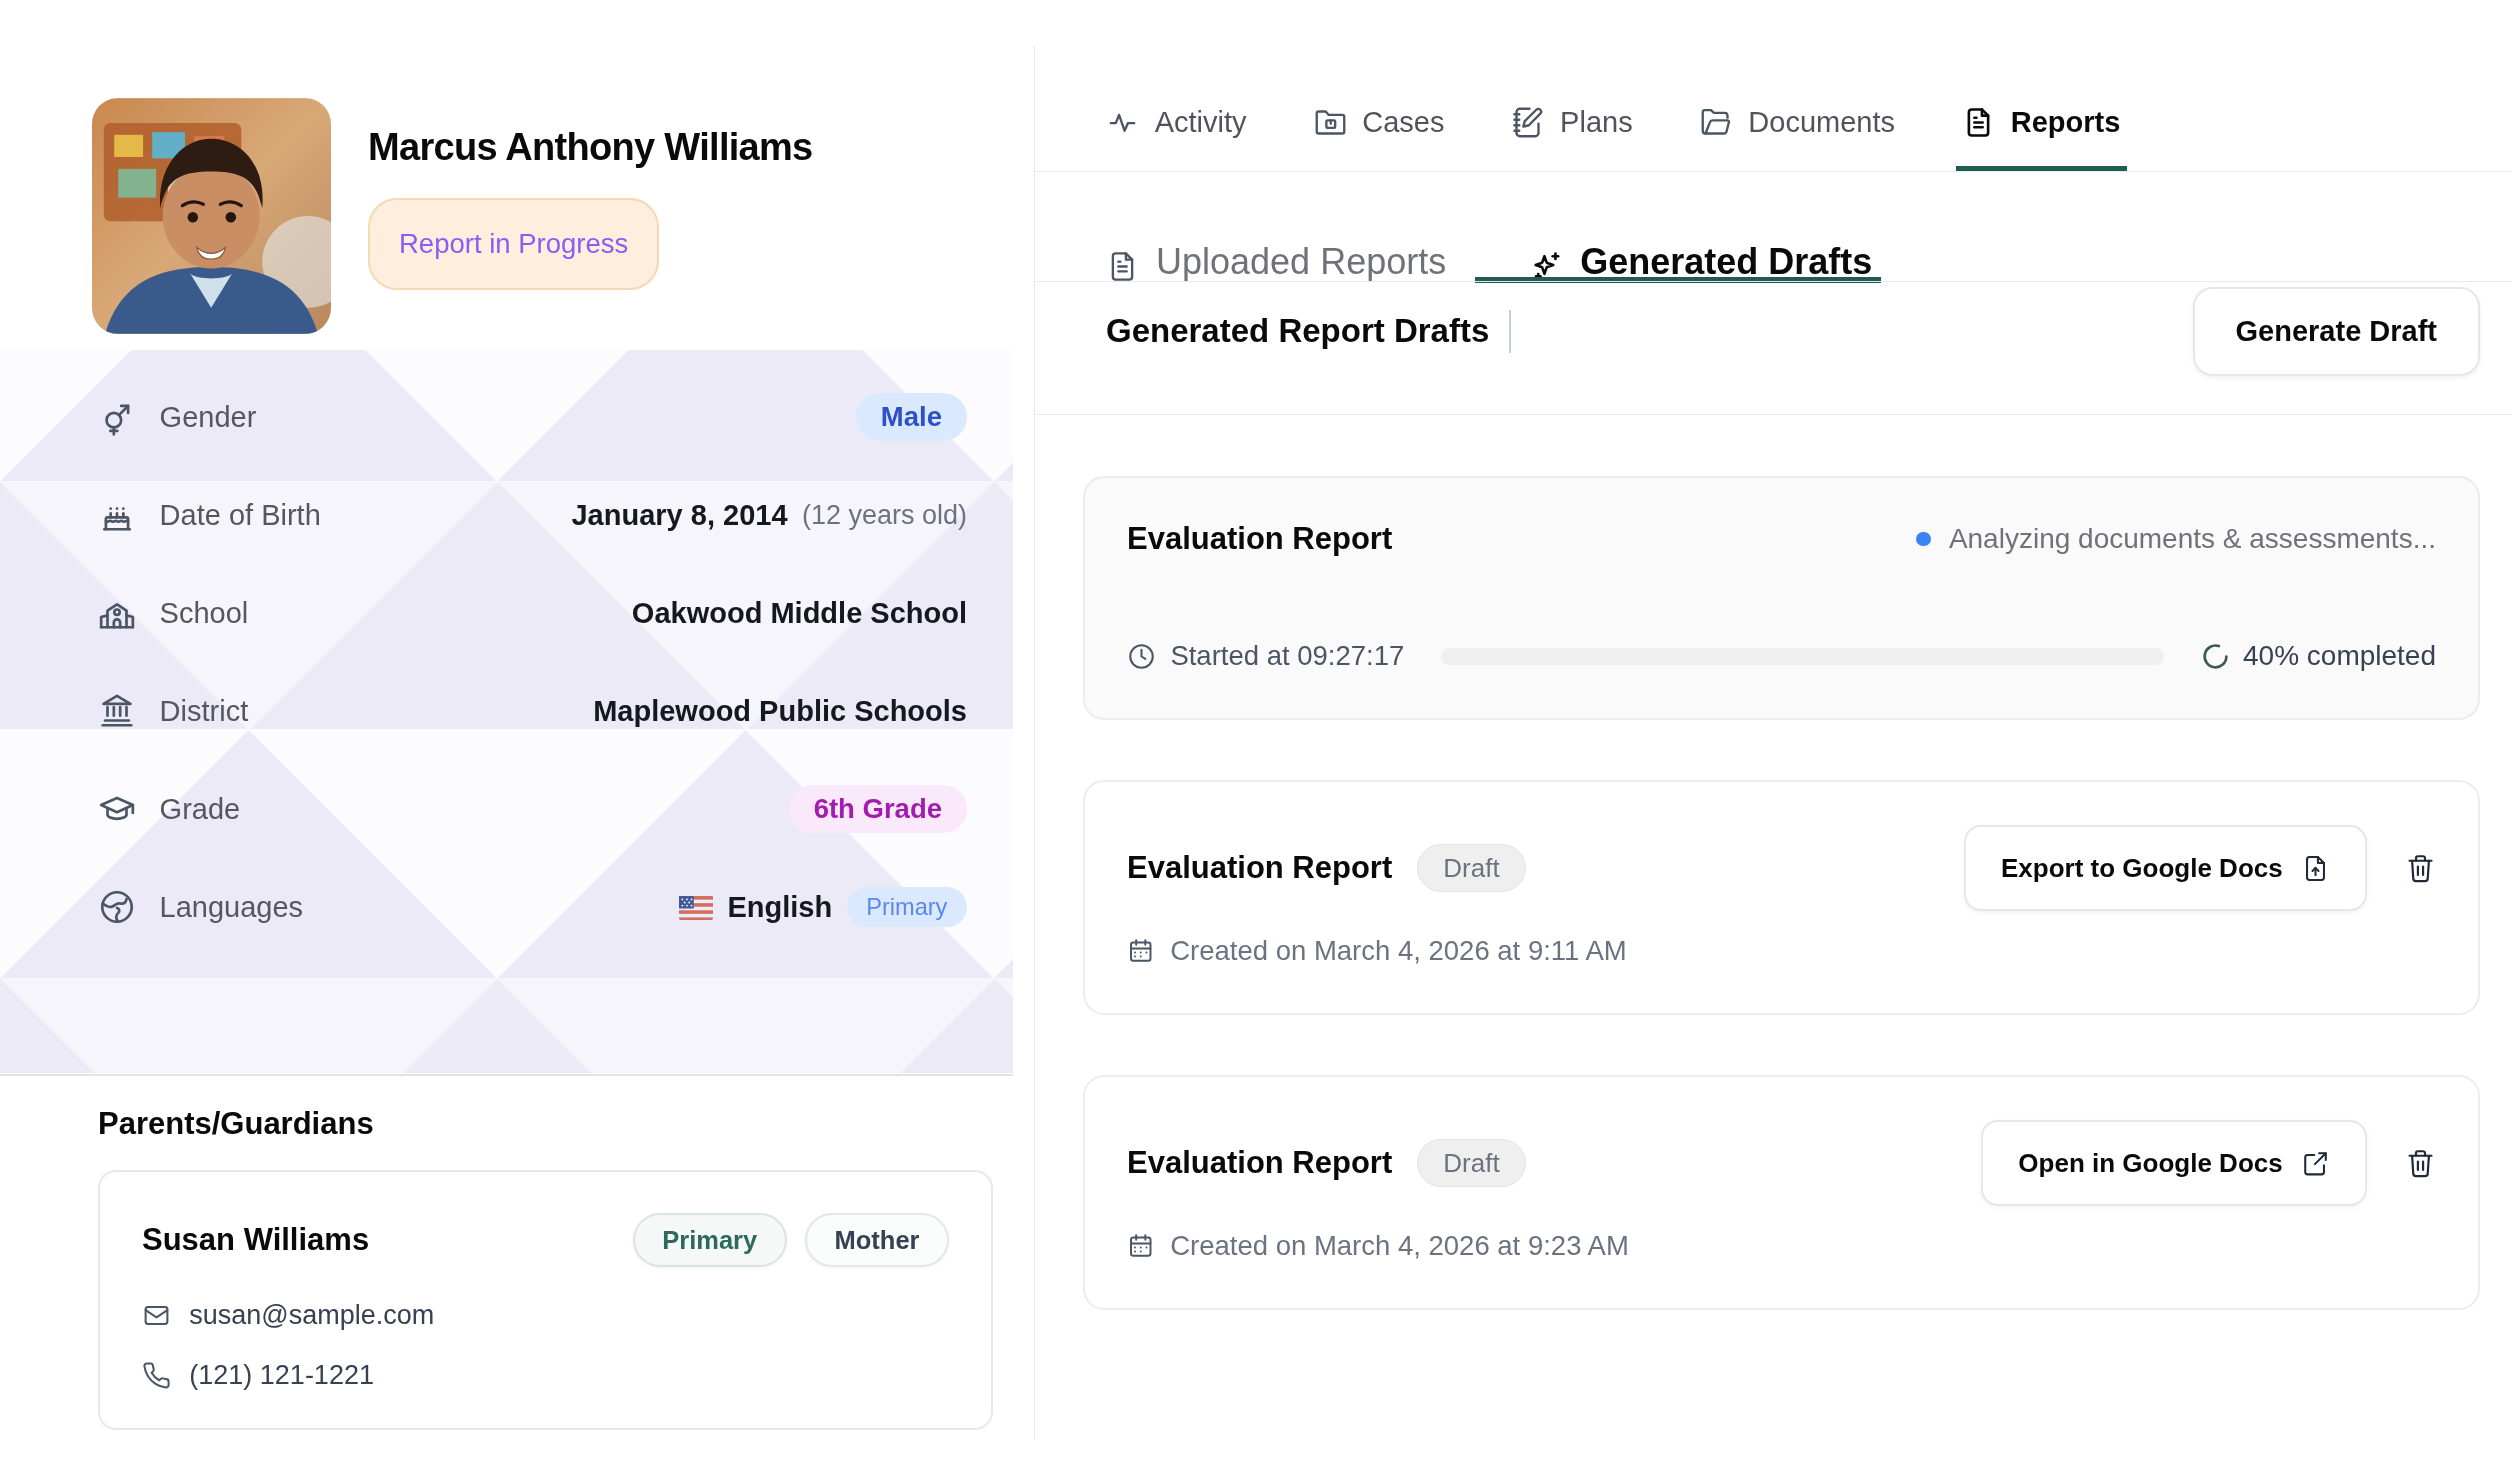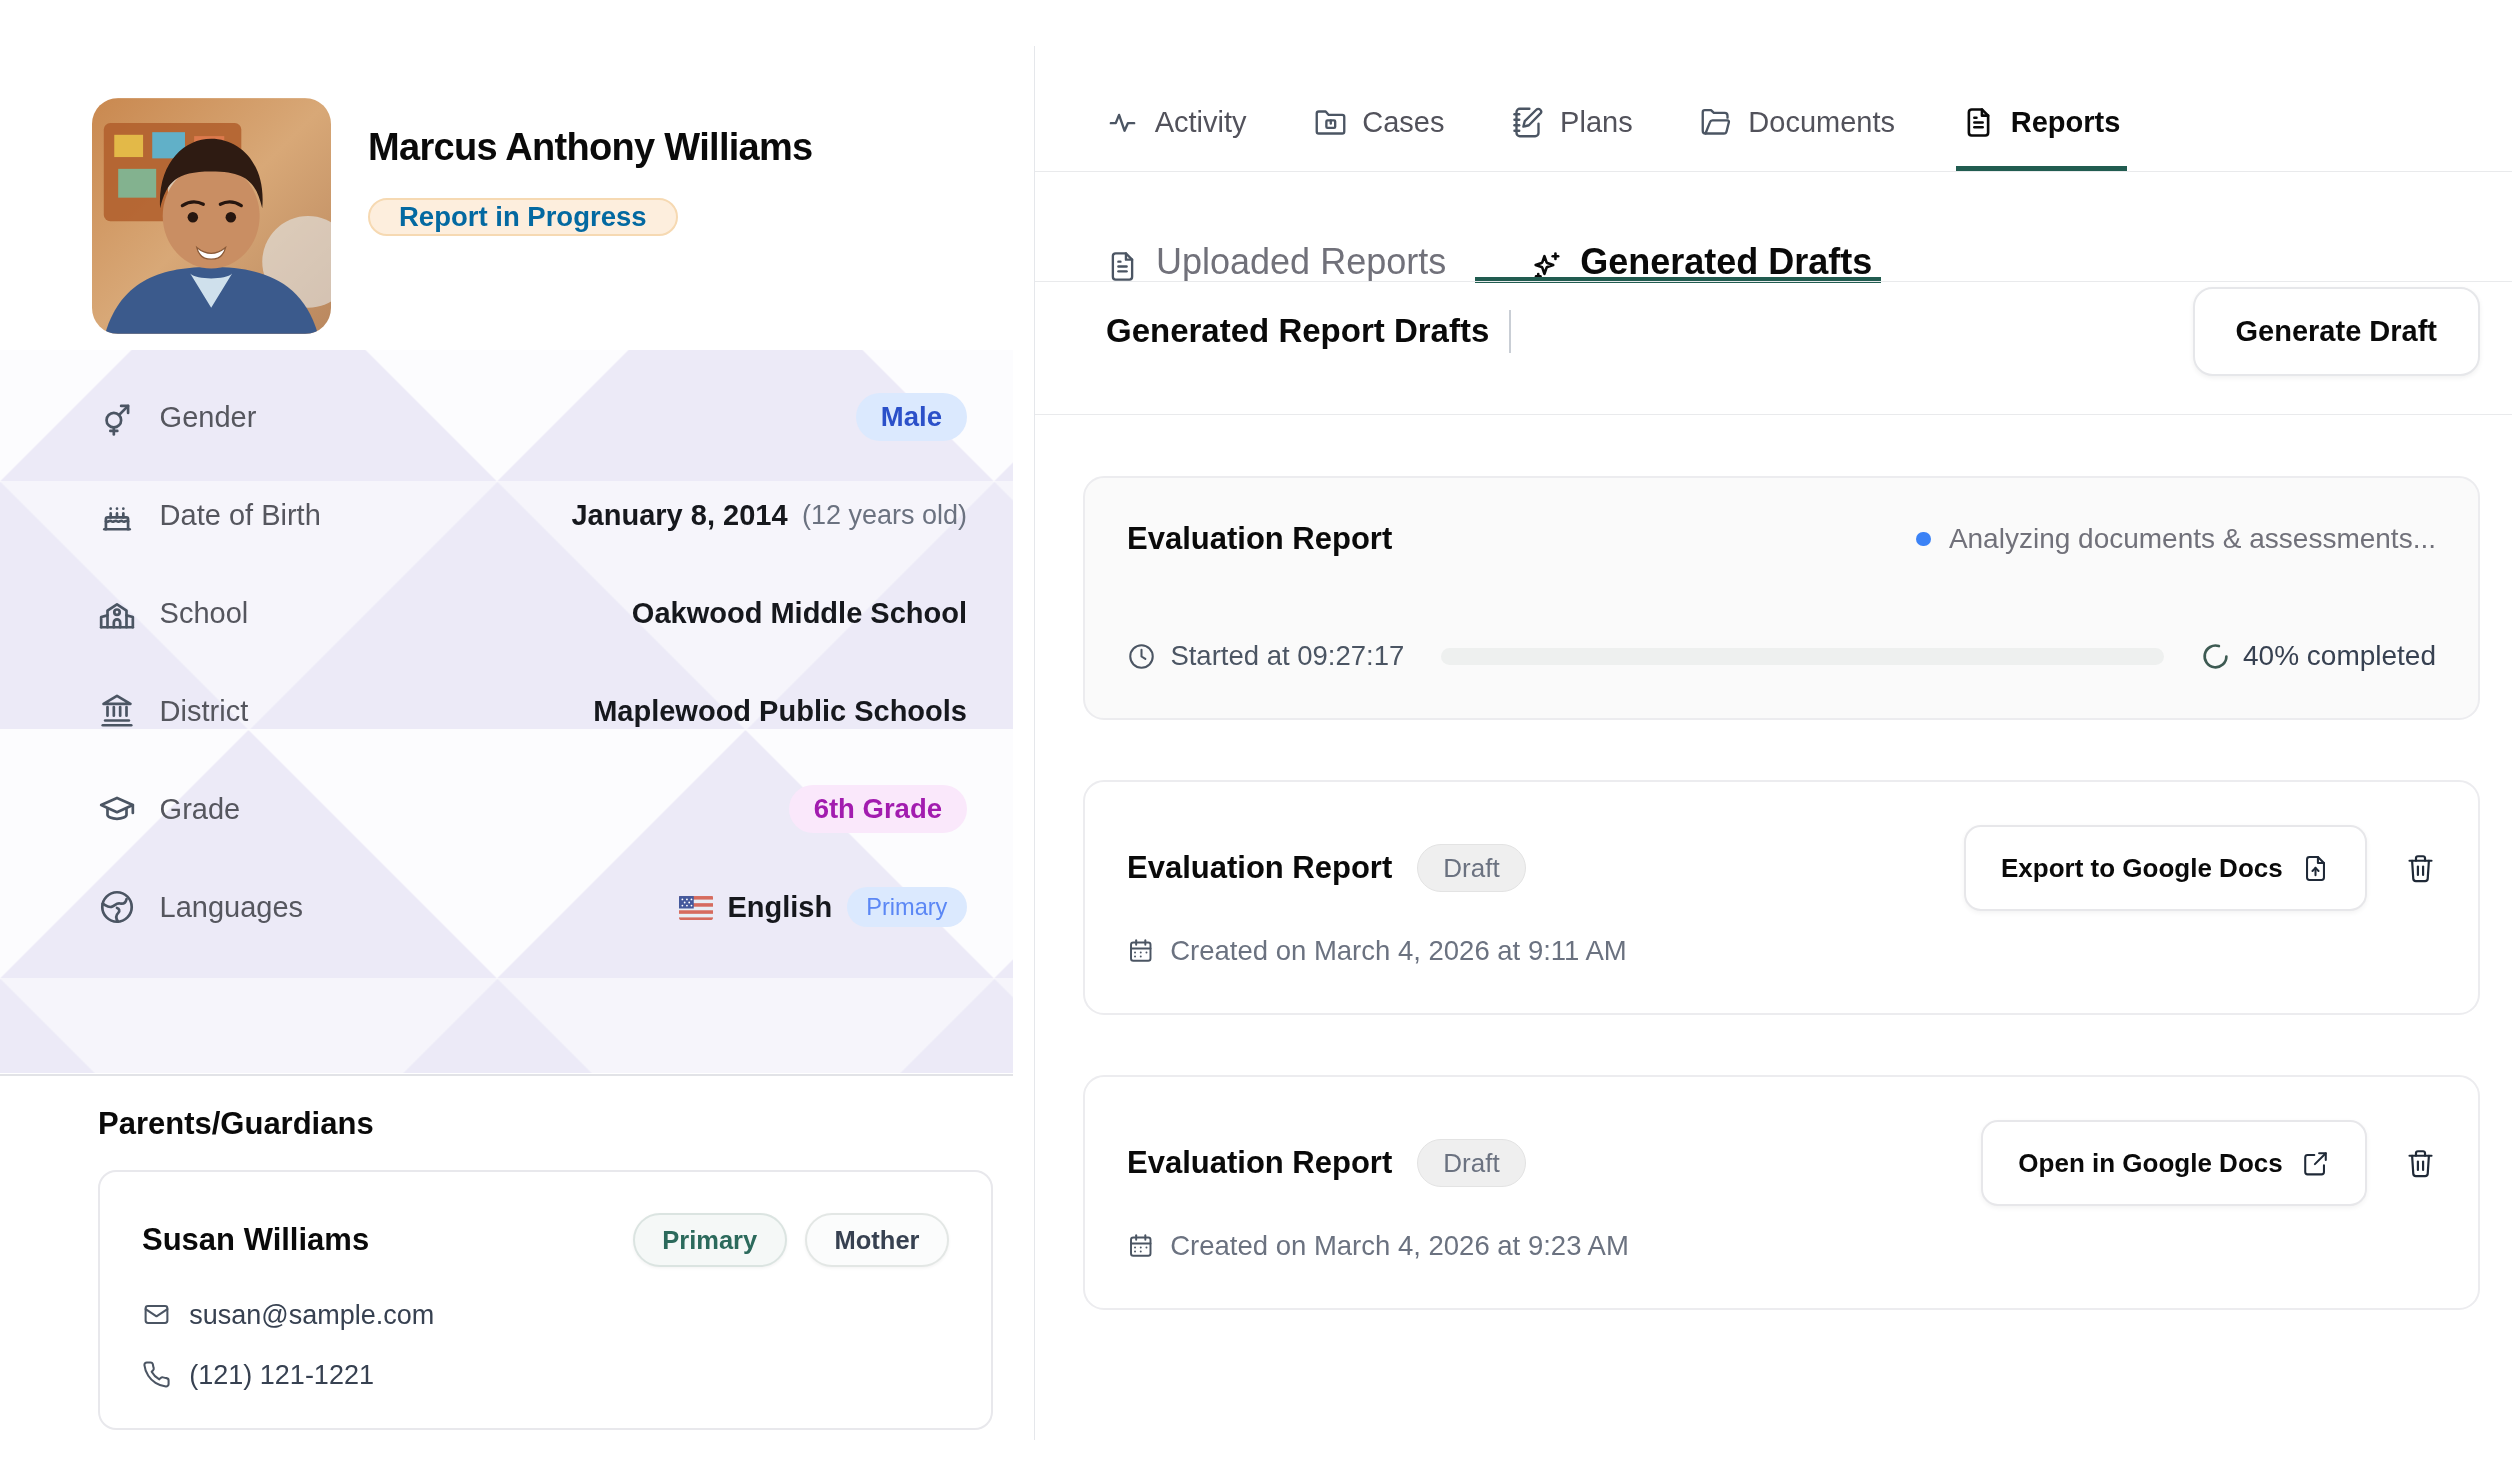--- a/index.html
+++ b/index.html
@@ -9,21 +9,21 @@
 
   
   .left { position:absolute; left:0; top:0; width:1034px; height:1465px; }
   .vline { position:absolute; left:1034px; top:46px; height:1394px; width:1.3px; background:#e5e7eb; }
 
   .profile-head { position:absolute; left:92px; top:98px; display:flex; gap:37px; }
   .avatar { width:239px; height:236px; border-radius:26px; overflow:hidden; flex:0 0 auto; }
   .head-text { padding-top:27.5px; }
   .student-name { font-size:38px; font-weight:800; letter-spacing:-0.7px; color:#0a0a0a; }
   .report-badge { display:inline-block; margin-top:29px; background:#fdeedd; border:2px solid #f6d9b2;
-                  color:#0369a1; font-size:27.5px; font-weight:700; padding:1px 29px; border-radius:29px; }
+                  color:#8b5cf6; font-size:27.5px; font-weight:400; padding:28px 29px; border-radius:29px; }
 
   .details { position:absolute; left:0; top:350px; width:1013px; height:723px;
              padding:18.3px 46px 0 98px;
              background-color:#eceaf7;
              background-image:
                linear-gradient(135deg, rgba(255,255,255,.85) 25%, rgba(255,255,255,0) 25.2%),
                linear-gradient(225deg, rgba(255,255,255,.85) 25%, rgba(255,255,255,0) 25.2%),
                linear-gradient(135deg, rgba(255,255,255,.5) 25%, rgba(255,255,255,0) 25.2%),
                linear-gradient(225deg, rgba(255,255,255,.5) 25%, rgba(255,255,255,0) 25.2%);
              background-size:497px 497px;
@@ -44,21 +44,21 @@
   .parents-heading { position:absolute; left:98px; top:1106px; font-size:31px; font-weight:700; color:#0a0a0a; }
 
   .guardian-card { position:absolute; left:98px; top:1170px; width:895px; height:260px;
                    background:#fff; border:2px solid #e8e8ec; border-radius:18.3px; padding:41px 42px; }
   .gc-top { display:flex; align-items:center; }
   .gc-name { font-size:31px; font-weight:800; color:#0a0a0a; }
   .gc-badges { margin-left:auto; display:flex; gap:18.3px; }
   .gbadge { border:2px solid #e3e7e5; background:#fbfcfc; border-radius:654px; padding:10.5px 27.5px;
             font-size:25.5px; font-weight:600; color:#374151; box-shadow:0 1.3px 3.3px rgba(0,0,0,.05); }
   .gbadge.primary { color:#2c6a5c; background:#f5f8f7; border-color:#dbe4e1; }
-  .gc-row { display:flex; align-items:flex-start; gap:18.3px; margin-top:29px; font-size:27px; color:#374151; }
+  .gc-row { display:flex; align-items:center; gap:18.3px; margin-top:29px; font-size:27px; color:#374151; }
   .gc-row .ic { width:29px; height:29px; }
   .gc-rows { margin-top:33px; }
 
   
   .right { position:absolute; left:1035px; top:0; width:1477px; height:1465px; }
   .tabs { position:absolute; left:71px; top:0; height:172px; display:flex; align-items:flex-end;
           padding-bottom:33px; gap:67px; }
   .tab { position:relative; display:flex; align-items:center; gap:15.7px; font-size:29px; color:#52525b;
          height:100%; padding-bottom:0; align-items:flex-end; }
   .tab .twrap { display:flex; align-items:center; gap:15.7px; }

